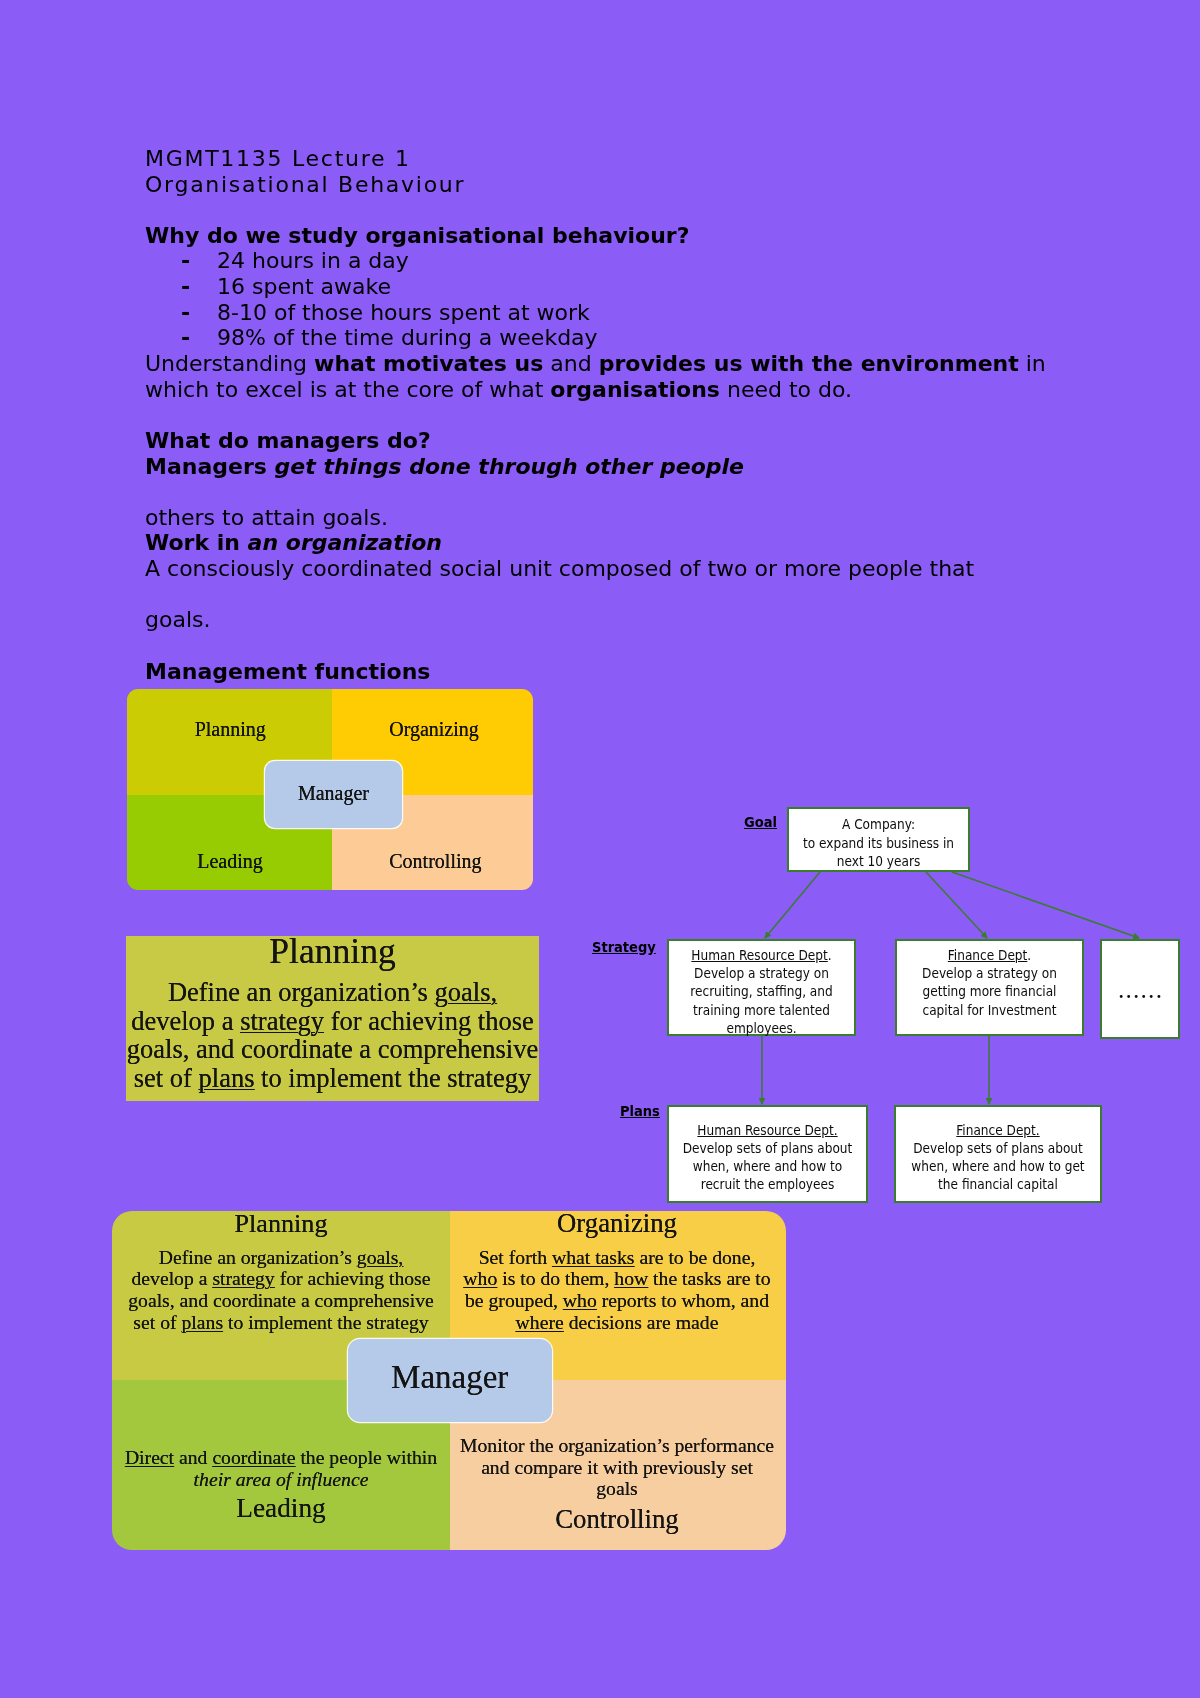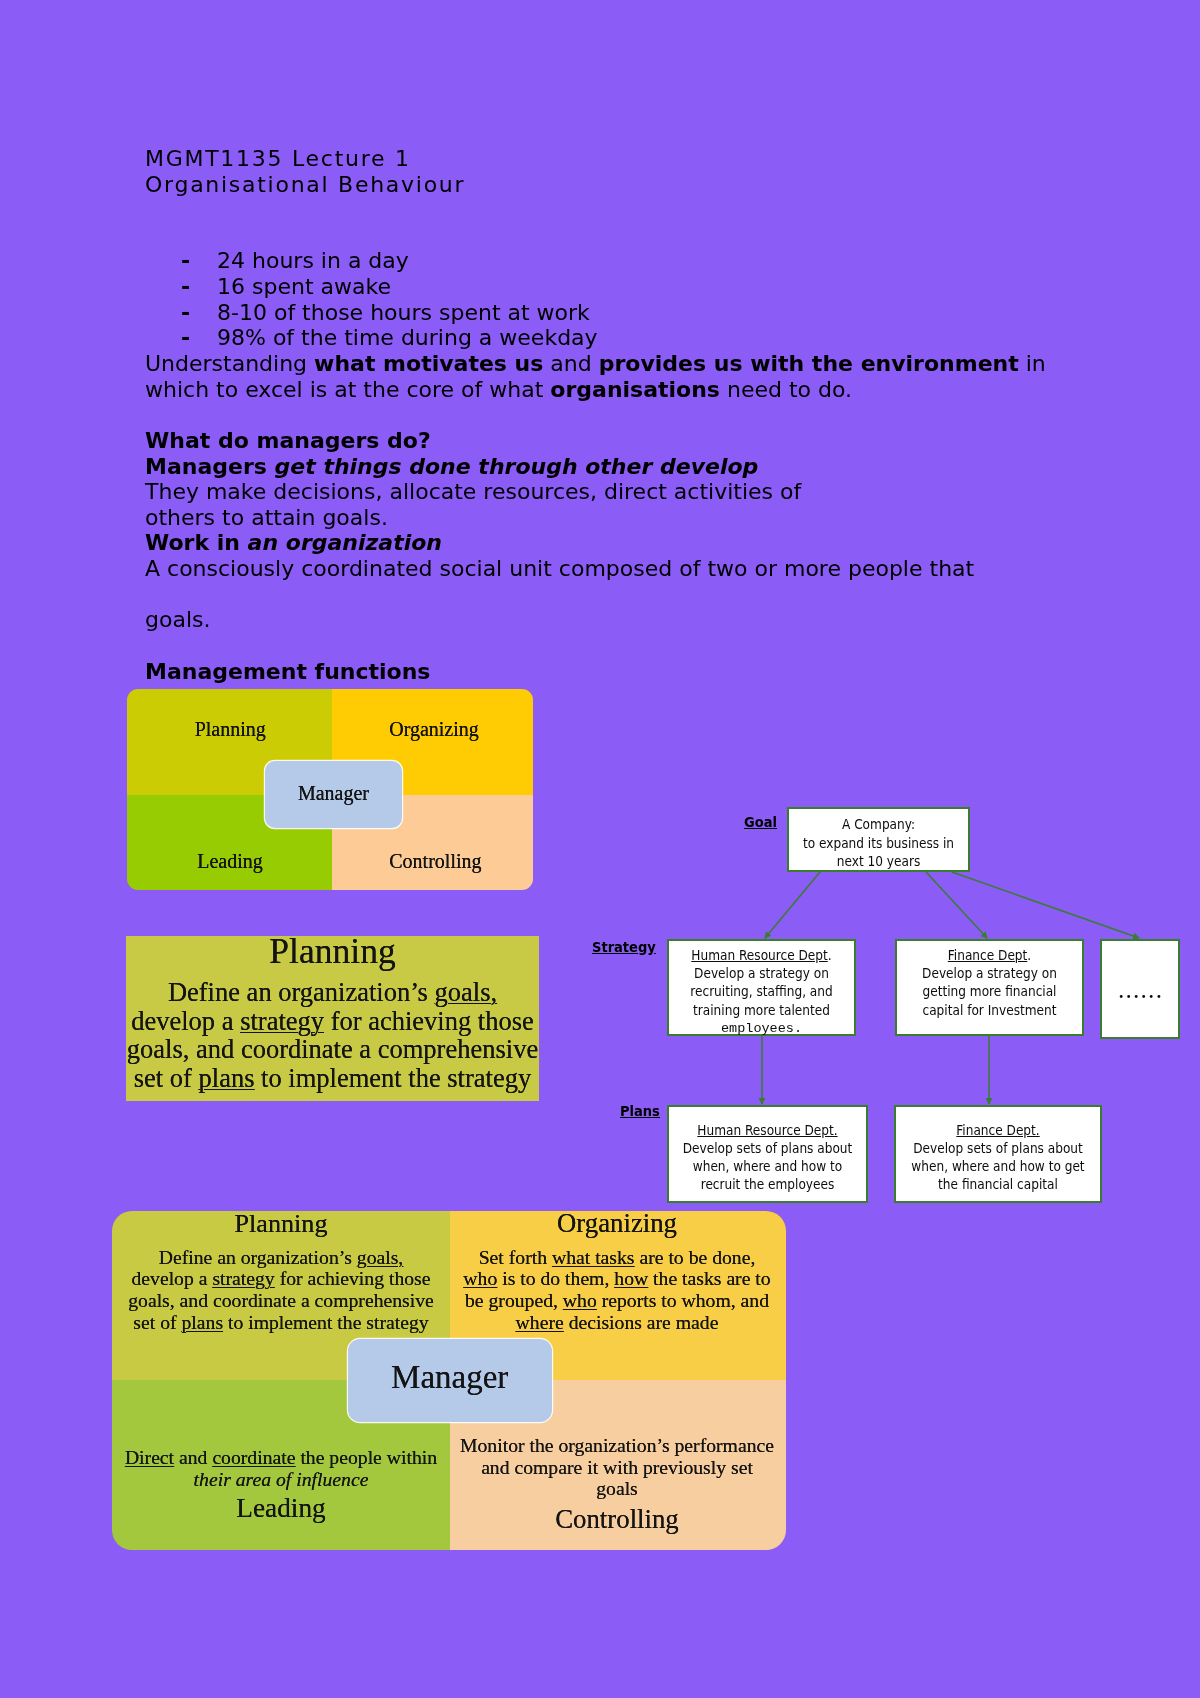--- a/index.html
+++ b/index.html
@@ -49,41 +49,41 @@
   #quad2 .c2{left:0;top:169px;width:338px;height:170px;border-radius:0 0 0 20px;}
   #quad2 .c3{left:338px;top:169px;width:336px;height:170px;border-radius:0 0 20px 0;}
 
 </style>
 </head>
 <body>
 
 <div class="page">
   <div class="ln wide" style="left:145px;top:147.9px;">MGMT1135 Lecture 1</div>
   <div class="ln wide" style="left:145px;top:173.5px;">Organisational Behaviour</div>
+  <div class="ln b" style="left:145px;top:224.8px;">Why do we study organisational behaviour?</div>
   <div class="bullet-row" style="top:250.4px;">
     <span class="ln b" style="left:181px;top:0;">-</span>
     <span class="ln" style="left:217px;top:0;">24 hours in a day</span>
   </div>
   <div class="bullet-row" style="top:276.1px;">
     <span class="ln b" style="left:181px;top:0;">-</span>
     <span class="ln" style="left:217px;top:0;">16 spent awake</span>
   </div>
   <div class="bullet-row" style="top:301.7px;">
     <span class="ln b" style="left:181px;top:0;">-</span>
     <span class="ln" style="left:217px;top:0;">8-10 of those hours spent at work</span>
   </div>
   <div class="bullet-row" style="top:327.3px;">
     <span class="ln b" style="left:181px;top:0;">-</span>
     <span class="ln" style="left:217px;top:0;">98% of the time during a weekday</span>
   </div>
   <div class="ln" style="left:145px;top:352.9px;"><span>Understanding </span><span class="b">what motivates us</span><span> and </span><span class="b">provides us with the environment</span><span> in</span></div>
   <div class="ln" style="left:145px;top:378.6px;"><span>which to excel is at the core of what </span><span class="b">organisations</span><span> need to do.</span></div>
   <div class="ln b" style="left:145px;top:429.8px;">What do managers do?</div>
-  <div class="ln" style="left:145px;top:455.5px;"><span class="b">Managers </span><span class="b i">get things done through other develop</span></div>
-  <div class="ln" style="left:145px;top:481.1px;"><span>They make decisions, allocate resources, direct activities of</span></div>
+  <div class="ln" style="left:145px;top:455.5px;"><span class="b">Managers </span><span class="b i">get things done through other people</span></div>
   <div class="ln" style="left:145px;top:506.7px;"><span>others to attain goals.</span></div>
   <div class="ln" style="left:145px;top:532.4px;"><span class="b">Work in </span><span class="b i">an organization</span></div>
   <div class="ln" style="left:145px;top:558.0px;"><span>A consciously coordinated social unit composed of two or more people that</span></div>
   <div class="ln" style="left:145px;top:609.2px;"><span>goals.</span></div>
   <div class="ln b" style="left:145px;top:660.5px;">Management functions</div>
   <div id="quad1">
     <div class="cell c0" style="background:#cbcc03;"></div>
     <div class="cell c1" style="background:#ffcc03;"></div>
     <div class="cell c2" style="background:#97cc03;"></div>
     <div class="cell c3" style="background:#fccb96;"></div>
@@ -123,21 +123,21 @@
     <div class="tbox" style="left:787px;top:807px;width:183px;height:65px;border:2.9px solid #3a7d2e;">
       <div class="tline" style="top:9.3px;">A Company:</div>
       <div class="tline" style="top:27.5px;">to expand its business in</div>
       <div class="tline" style="top:45.7px;">next 10 years</div>
     </div>
     <div class="tbox" style="left:667px;top:939px;width:189px;height:97px;border:2.9px solid #3a7d2e;">
       <div class="tline" style="top:8.2px;"><span class="u">Human Resource Dept</span><span>.</span></div>
       <div class="tline" style="top:26.3px;">Develop a strategy on</div>
       <div class="tline" style="top:44.4px;">recruiting, staffing, and</div>
       <div class="tline" style="top:62.5px;">training more talented</div>
-      <div class="tline" style="top:80.6px;font-family:Liberation Mono, monospace;">employees.</div>
+      <div class="tline" style="top:80.6px;">employees.</div>
     </div>
     <div class="tbox" style="left:895px;top:939px;width:189px;height:97px;border:2.9px solid #3a7d2e;">
       <div class="tline" style="top:8.2px;"><span class="u">Finance Dept</span><span>.</span></div>
       <div class="tline" style="top:26.3px;">Develop a strategy on</div>
       <div class="tline" style="top:44.4px;">getting more financial</div>
       <div class="tline" style="top:62.5px;">capital for Investment</div>
     </div>
     <div class="tbox" style="left:1100px;top:939px;width:80px;height:100px;border:2.9px solid #3a7d2e;">
       <div class="tline" style="top:49.3px;font-size:11px;letter-spacing:1.7px;text-indent:1.7px;">••••••</div>
     </div>

